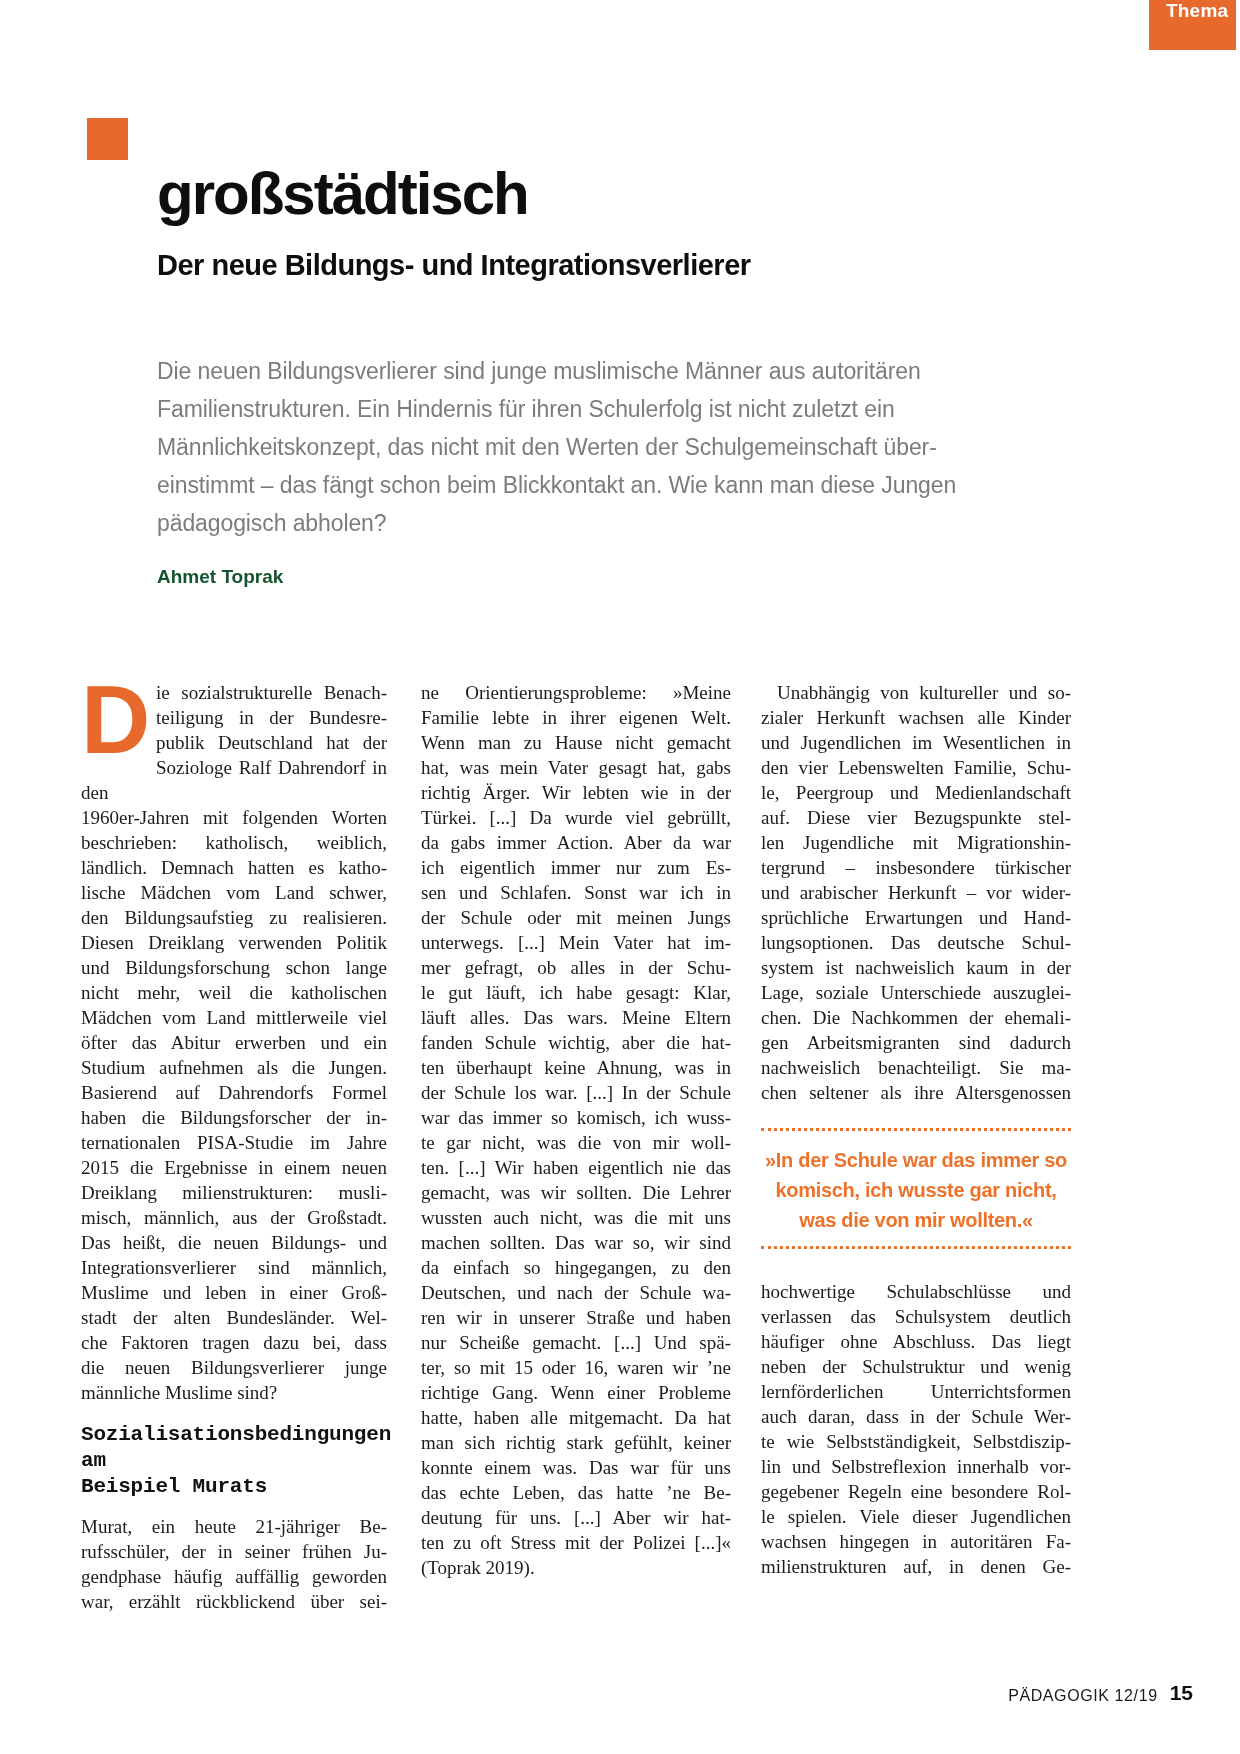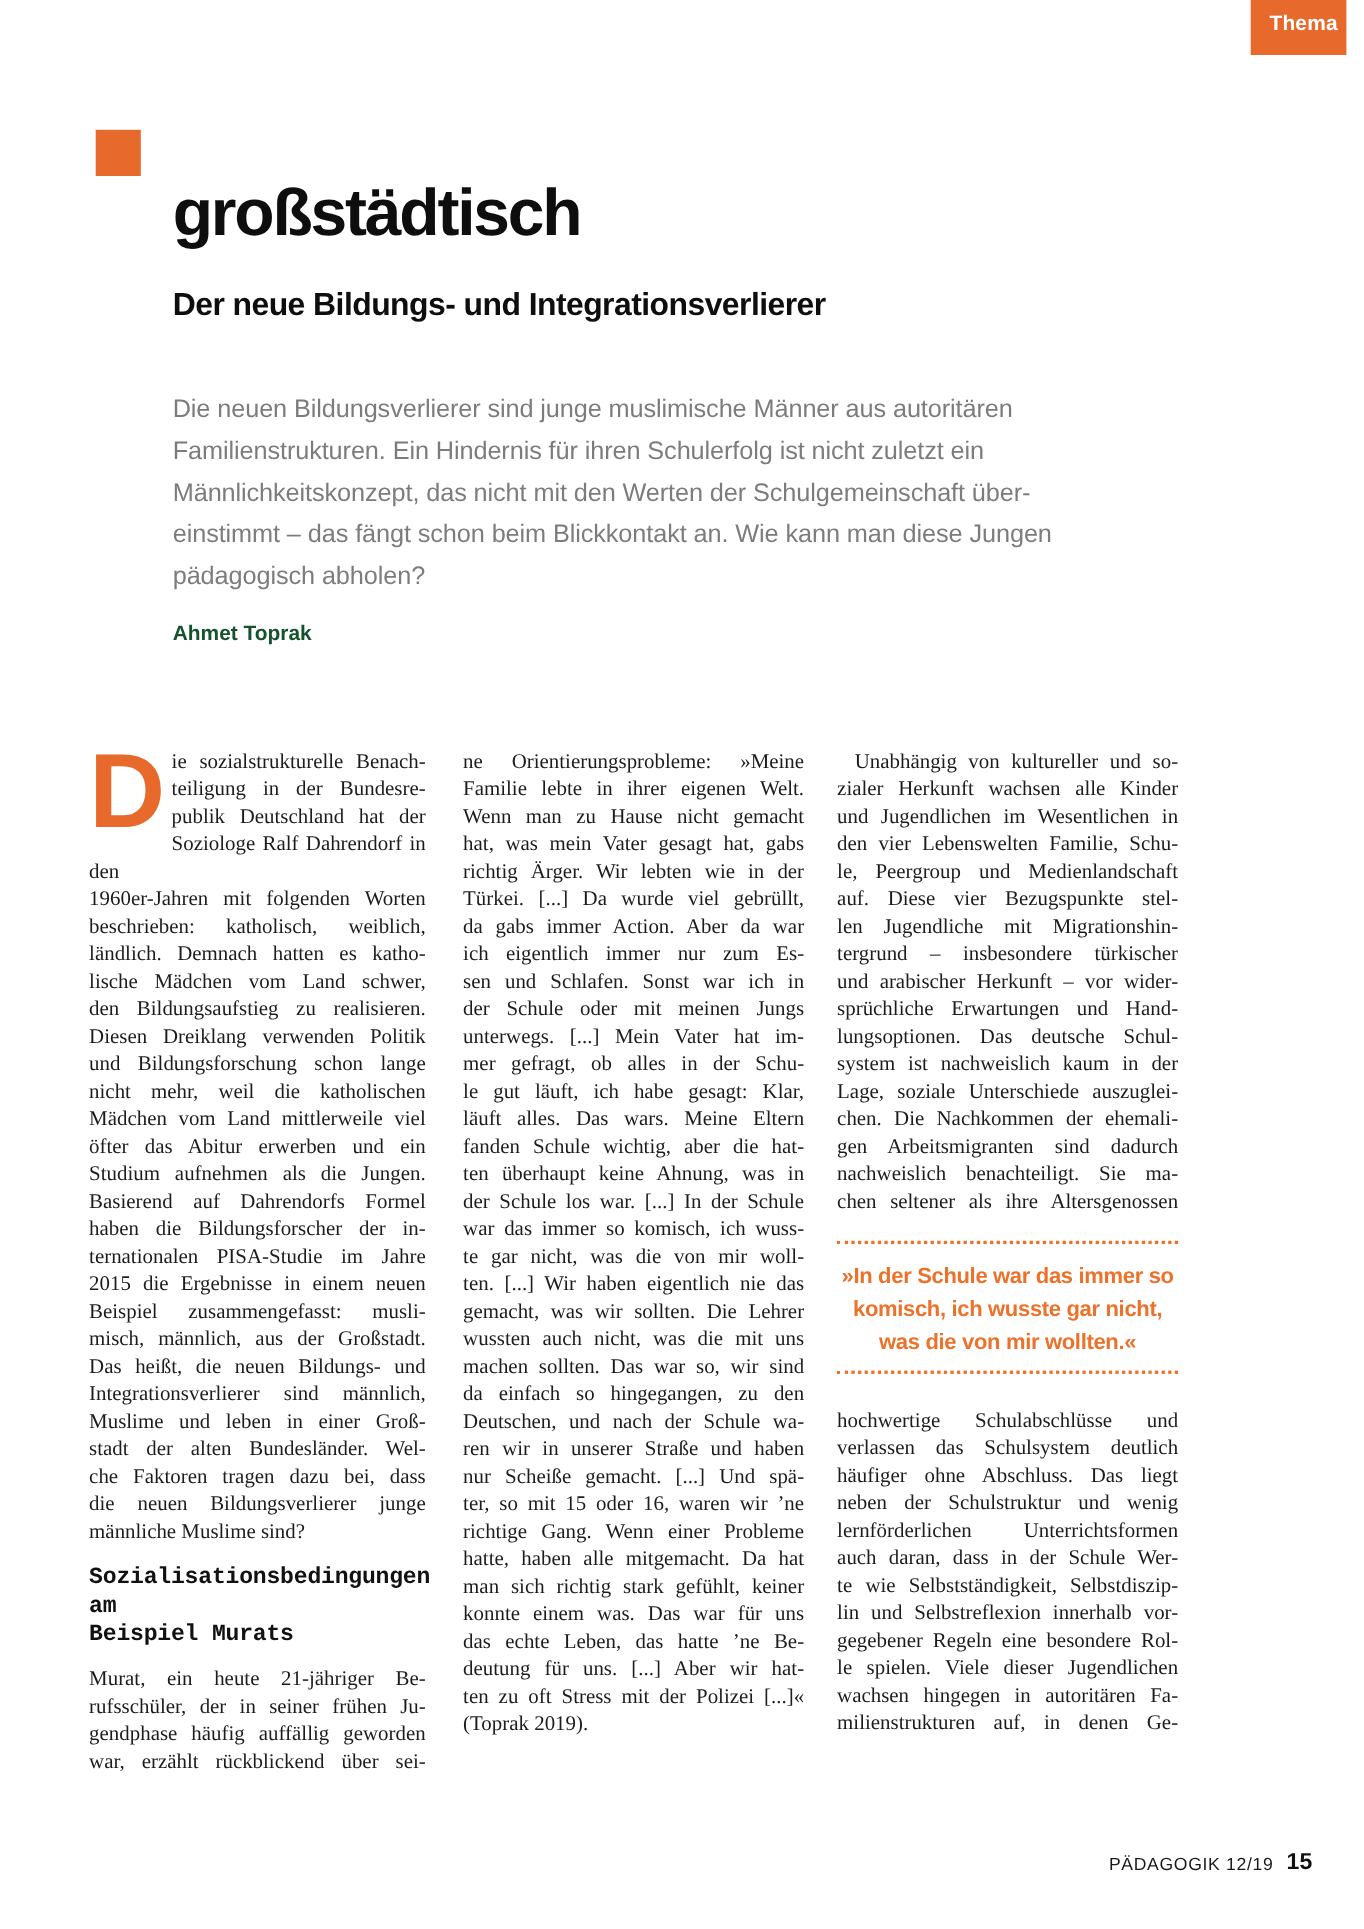--- a/index.html
+++ b/index.html
@@ -2,38 +2,38 @@
 <html lang="de" style="--accent: #e8692c; --quote: #ed7129;"><head>
 <meta charset="utf-8">
 <style>
   html,body { margin:0; padding:0; background:#fff; }
   .page {
     position:relative; width:1240px; height:1754px; background:#ffffff;
     font-family:"Liberation Sans", sans-serif; overflow:hidden;
   }
   
   .thema-tag {
-    position:absolute; top:0; right:16px; width:87px; height:50px;
+    position:absolute; top:0; right:4px; width:87px; height:50px;
     background:var(--accent,#e8692c);
-    display:flex; align-items:center; padding:0 0 7px 17px; box-sizing:border-box;
+    display:flex; align-items:flex-start; padding:0 0 7px 17px; box-sizing:border-box;
   }
   .thema-tag .label { color:#fff; font-weight:bold; font-size:19px; letter-spacing:0.2px; }
 
   
   .title-square {
     position:absolute; left:87px; top:118px; width:41px; height:42px;
     background:var(--accent,#e8692c);
   }
   .headline { position:absolute; left:157px; top:92px; width:960px; }
   .headline h1 {
     margin:0; font-size:60px; line-height:68px; letter-spacing:-2px;
     font-weight:bold; color:#0e0e0e;
   }
   .headline .subtitle {
-    margin-top:32px; font-size:29px; line-height:34px; letter-spacing:-0.5px;
+    margin-top:20px; font-size:29px; line-height:34px; letter-spacing:-0.5px;
     font-weight:bold; color:#0e0e0e;
   }
 
   
   .lead { position:absolute; left:157px; top:352px; width:830px; }
   .lead .line {
     font-size:23px; line-height:38px; color:#7c7c7c; letter-spacing:-0.1px;
     text-align:left;
   }
 
@@ -126,21 +126,21 @@
         <div class="line">Diesen Dreiklang verwenden Politik</div>
         <div class="line">und Bildungsforschung schon lange</div>
         <div class="line">nicht mehr, weil die katholischen</div>
         <div class="line">Mädchen vom Land mittlerweile viel</div>
         <div class="line">öfter das Abitur erwerben und ein</div>
         <div class="line">Studium aufnehmen als die Jungen.</div>
         <div class="line">Basierend auf Dahrendorfs Formel</div>
         <div class="line">haben die Bildungsforscher der in-</div>
         <div class="line">ternationalen PISA-Studie im Jahre</div>
         <div class="line">2015 die Ergebnisse in einem neuen</div>
-        <div class="line">Beispiel zusammengefasst: musli-</div>
+        <div class="line">Dreiklang milienstrukturen: musli-</div>
         <div class="line">misch, männlich, aus der Großstadt.</div>
         <div class="line">Das heißt, die neuen Bildungs- und</div>
         <div class="line">Integrationsverlierer sind männlich,</div>
         <div class="line">Muslime und leben in einer Groß-</div>
         <div class="line">stadt der alten Bundesländer. Wel-</div>
         <div class="line">che Faktoren tragen dazu bei, dass</div>
         <div class="line">die neuen Bildungsverlierer junge</div>
         <div class="line endline">männliche Muslime sind?</div>
       </div>
       <div class="block heading">

